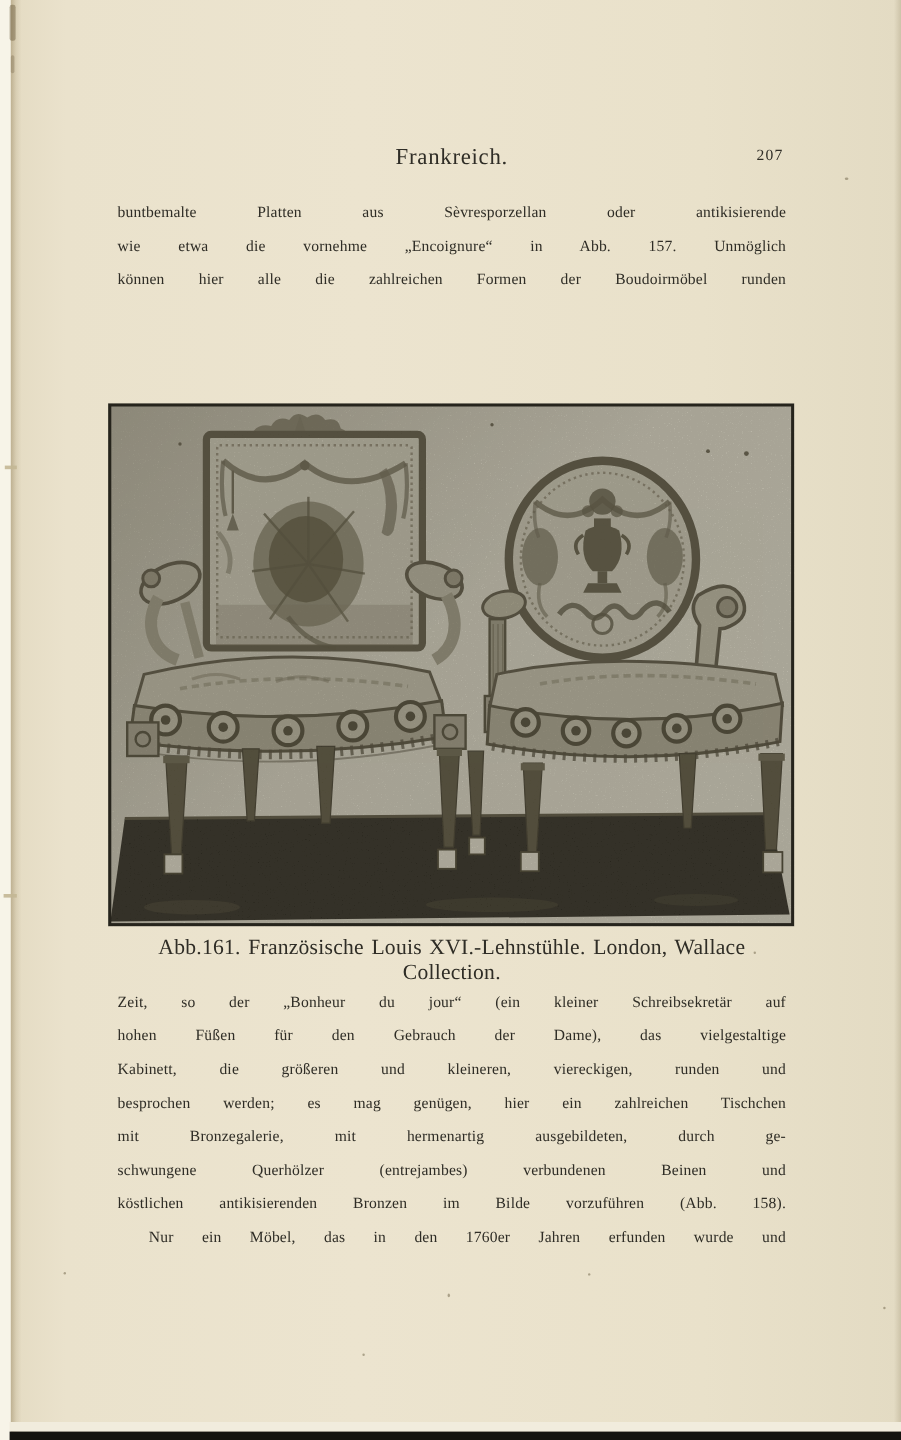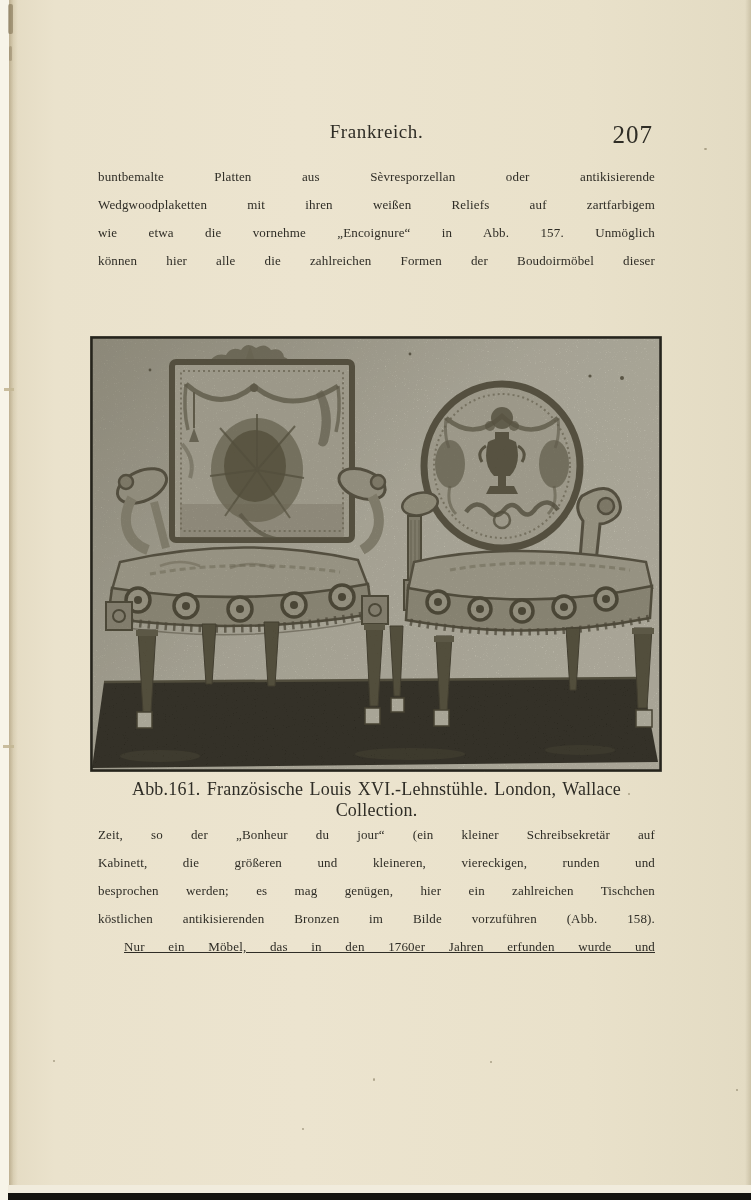--- a/index.html
+++ b/index.html
@@ -23,30 +23,30 @@
   .crease-notch-1 { position:absolute; left:4px; top:388px; width:10px; height:3px; background:#c3b795; opacity:.9; z-index:7; }
   .crease-notch-2 { position:absolute; left:3px; top:745px; width:11px; height:3px; background:#c3b795; opacity:.9; z-index:7; }
   .right-shade { position:absolute; right:0; top:0; width:6px; height:100%; background:linear-gradient(270deg, rgba(150,138,105,.3), rgba(150,138,105,0)); z-index:4; }
   .bottom-light { position:absolute; left:8px; right:0; top:1185px; height:8px; background:#f1ecdd; z-index:6; }
   .bottom-dark  { position:absolute; left:8px; right:0; top:1193px; height:7px; background:#14130f; z-index:6; }
   .speck { position:absolute; background:#776c50; border-radius:50%; opacity:.55; z-index:3; }
 
   
   .content { position:absolute; left:98px; top:13px; width:557px; height:100%;margin-top:16px; }
   .running-head { position:absolute; left:0; right:0; top:92px; height:26px; text-align:center; font-size:19px; letter-spacing:.6px; }
-  .page-num { position:absolute; right:2px; top:0; font-size:25px; letter-spacing:1px; }
+  .page-num { position:absolute; right:2px; top:0; font-size:13px; letter-spacing:1px; }
   .para { position:absolute; left:0; right:0; }
   .para1 { top:134px; }
   .para2 { top:792px; }
   .line {
     height:28px; line-height:28px; font-size:13px;
     text-align:justify; text-align-last:justify;
     letter-spacing:.15px; white-space:normal;
   }
-  .indent { text-indent:26px;text-decoration:underline; }
+  .indent { text-indent:26px; }
   .figure-wrap { position:absolute; left:-8px; top:307px; width:572px; height:436px; margin:0; }
   .caption {
     position:absolute; left:0; right:0; top:750px; height:24px;
     text-align:center; font-size:18px; letter-spacing:.2px; word-spacing:1.6px;
   }
 </style>
 </head>
 <body>
 
 <div class="page">
@@ -72,23 +72,22 @@
 
   <div class="content">
 
     <div class="running-head">
       <span>Frankreich.</span>
       <span class="page-num">207</span>
     </div>
 
     <div class="para para1">
       <div class="line">buntbemalte Platten aus Sèvresporzellan oder antikisierende</div>
-      <div class="line">Wedgwoodplaketten mit ihren weißen Reliefs auf zartfarbigem</div>
       <div class="line">wie etwa die vornehme „Encoignure“ in Abb. 157. Unmöglich</div>
-      <div class="line">können hier alle die zahlreichen Formen der Boudoirmöbel dieser</div>
+      <div class="line">können hier alle die zahlreichen Formen der Boudoirmöbel runden</div>
     </div>
 
     <figure class="figure-wrap">
       <svg width="572" height="436" viewBox="0 0 572 436" role="img">
         <defs>
           <linearGradient id="wallg" x1="0" y1="0" x2="1" y2="0.25">
             <stop offset="0" stop-color="#c6c3b4"></stop>
             <stop offset="0.45" stop-color="#d1ceBF"></stop>
             <stop offset="1" stop-color="#d8d5c6"></stop>
           </linearGradient>
@@ -249,20 +248,23 @@
 
         <rect width="572" height="436" filter="url(#grain)" opacity="0.4"></rect>
         <rect x="1.5" y="1.5" width="569" height="433" fill="none" stroke="#26241c" stroke-width="2.5"></rect>
       </svg>
     </figure>
 
     <figcaption class="caption">Abb.161. Französische Louis XVI.-Lehnstühle. London, Wallace Collection.</figcaption>
 
     <div class="para para2">
       <div class="line">Zeit, so der „Bonheur du jour“ (ein kleiner Schreibsekretär auf</div>
+      <div class="line">hohen Füßen für den Gebrauch der Dame), das vielgestaltige</div>
       <div class="line">Kabinett, die größeren und kleineren, viereckigen, runden und</div>
       <div class="line">besprochen werden; es mag genügen, hier ein zahlreichen Tischchen</div>
+      <div class="line">mit Bronzegalerie, mit hermenartig ausgebildeten, durch ge-</div>
+      <div class="line">schwungene Querhölzer (entrejambes) verbundenen Beinen und</div>
       <div class="line">köstlichen antikisierenden Bronzen im Bilde vorzuführen (Abb. 158).</div>
       <div class="line indent">Nur ein Möbel, das in den 1760er Jahren erfunden wurde und</div>
     </div>
 
   </div>
 </div>
 
 </body></html>

